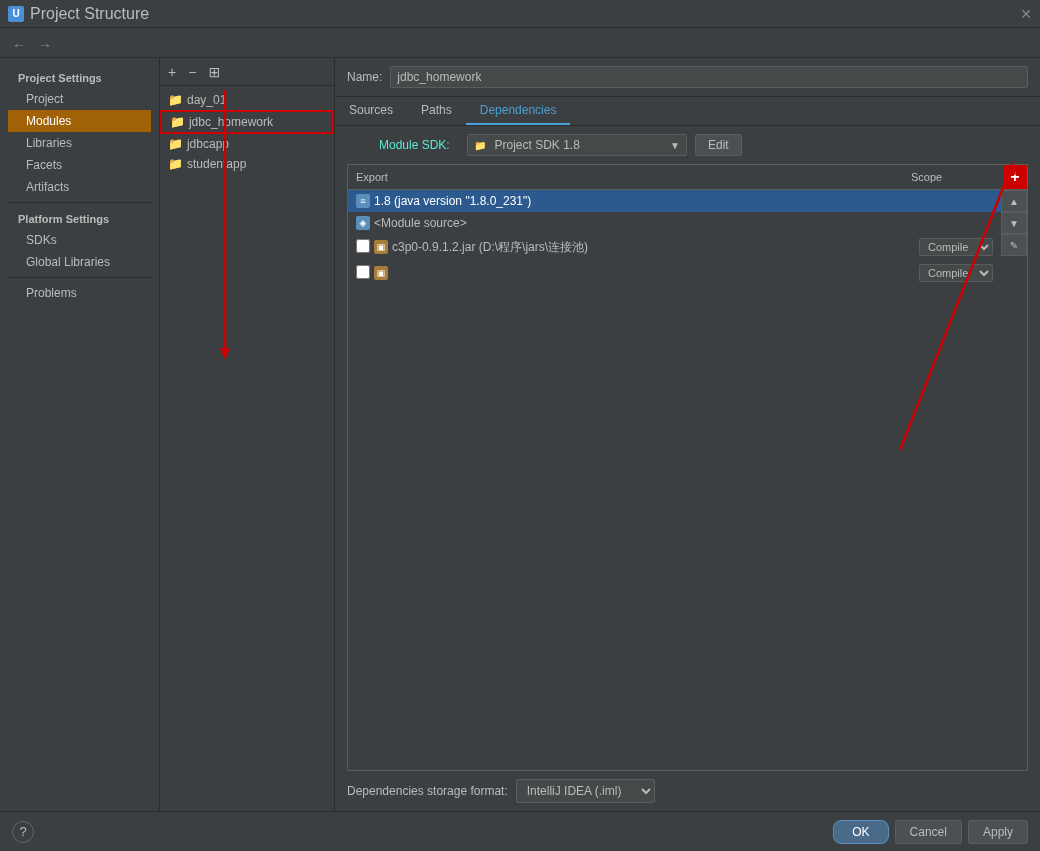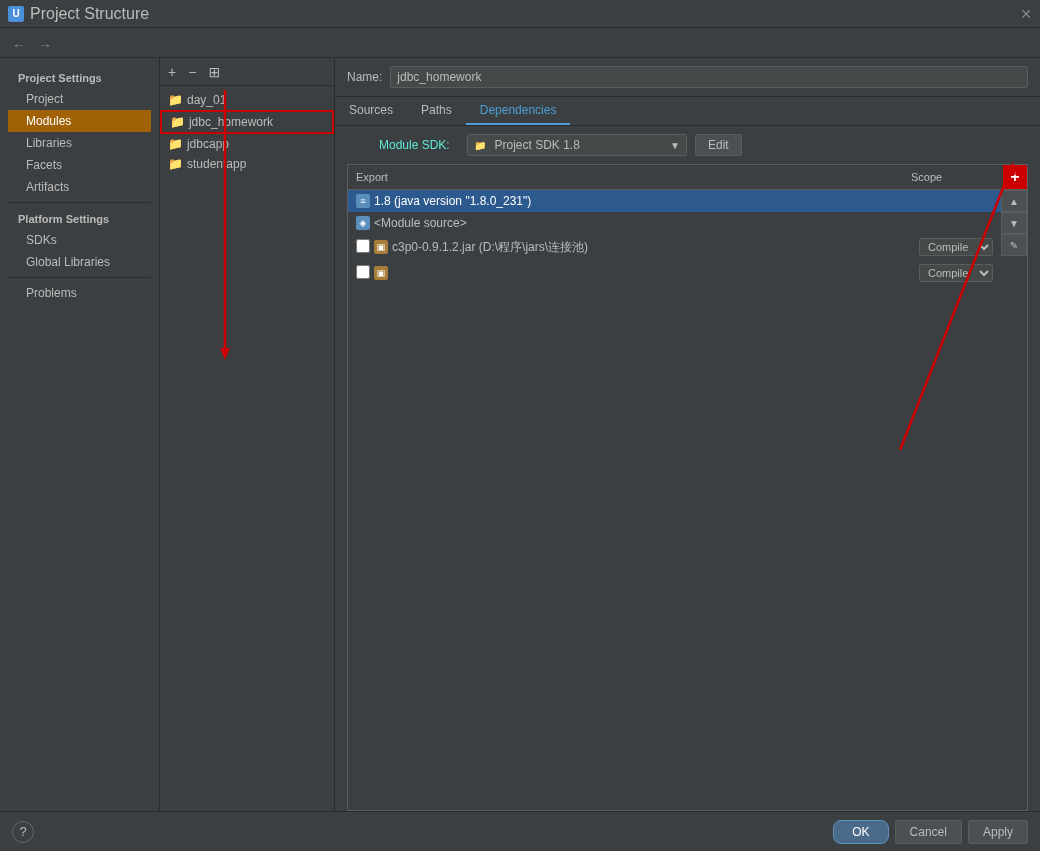--- a/index.html
+++ b/index.html
@@ -555,20 +555,28 @@
         </div>
 
         <div style="position:absolute; right:0; top:0; display:flex; flex-direction:column;">
           <button class="scroll-btn">▲</button>
           <button class="scroll-btn">▼</button>
           <button class="scroll-btn">✎</button>
         </div>
       </div>
     </div>
 
+    <div class="storage-row">
+      <span class="storage-label">Dependencies storage format:</span>
+      <select class="storage-select">
+        <option>IntelliJ IDEA (.iml)</option>
+        <option>Eclipse (.classpath)</option>
+        <option>Gradle</option>
+      </select>
+    </div>
 
   </div>
 </div>
 
 <div class="bottom-bar">
   <button class="help-btn">?</button>
   <div class="action-buttons">
     <button class="btn-primary">OK</button>
     <button class="btn-secondary">Cancel</button>
     <button class="btn-secondary">Apply</button>

